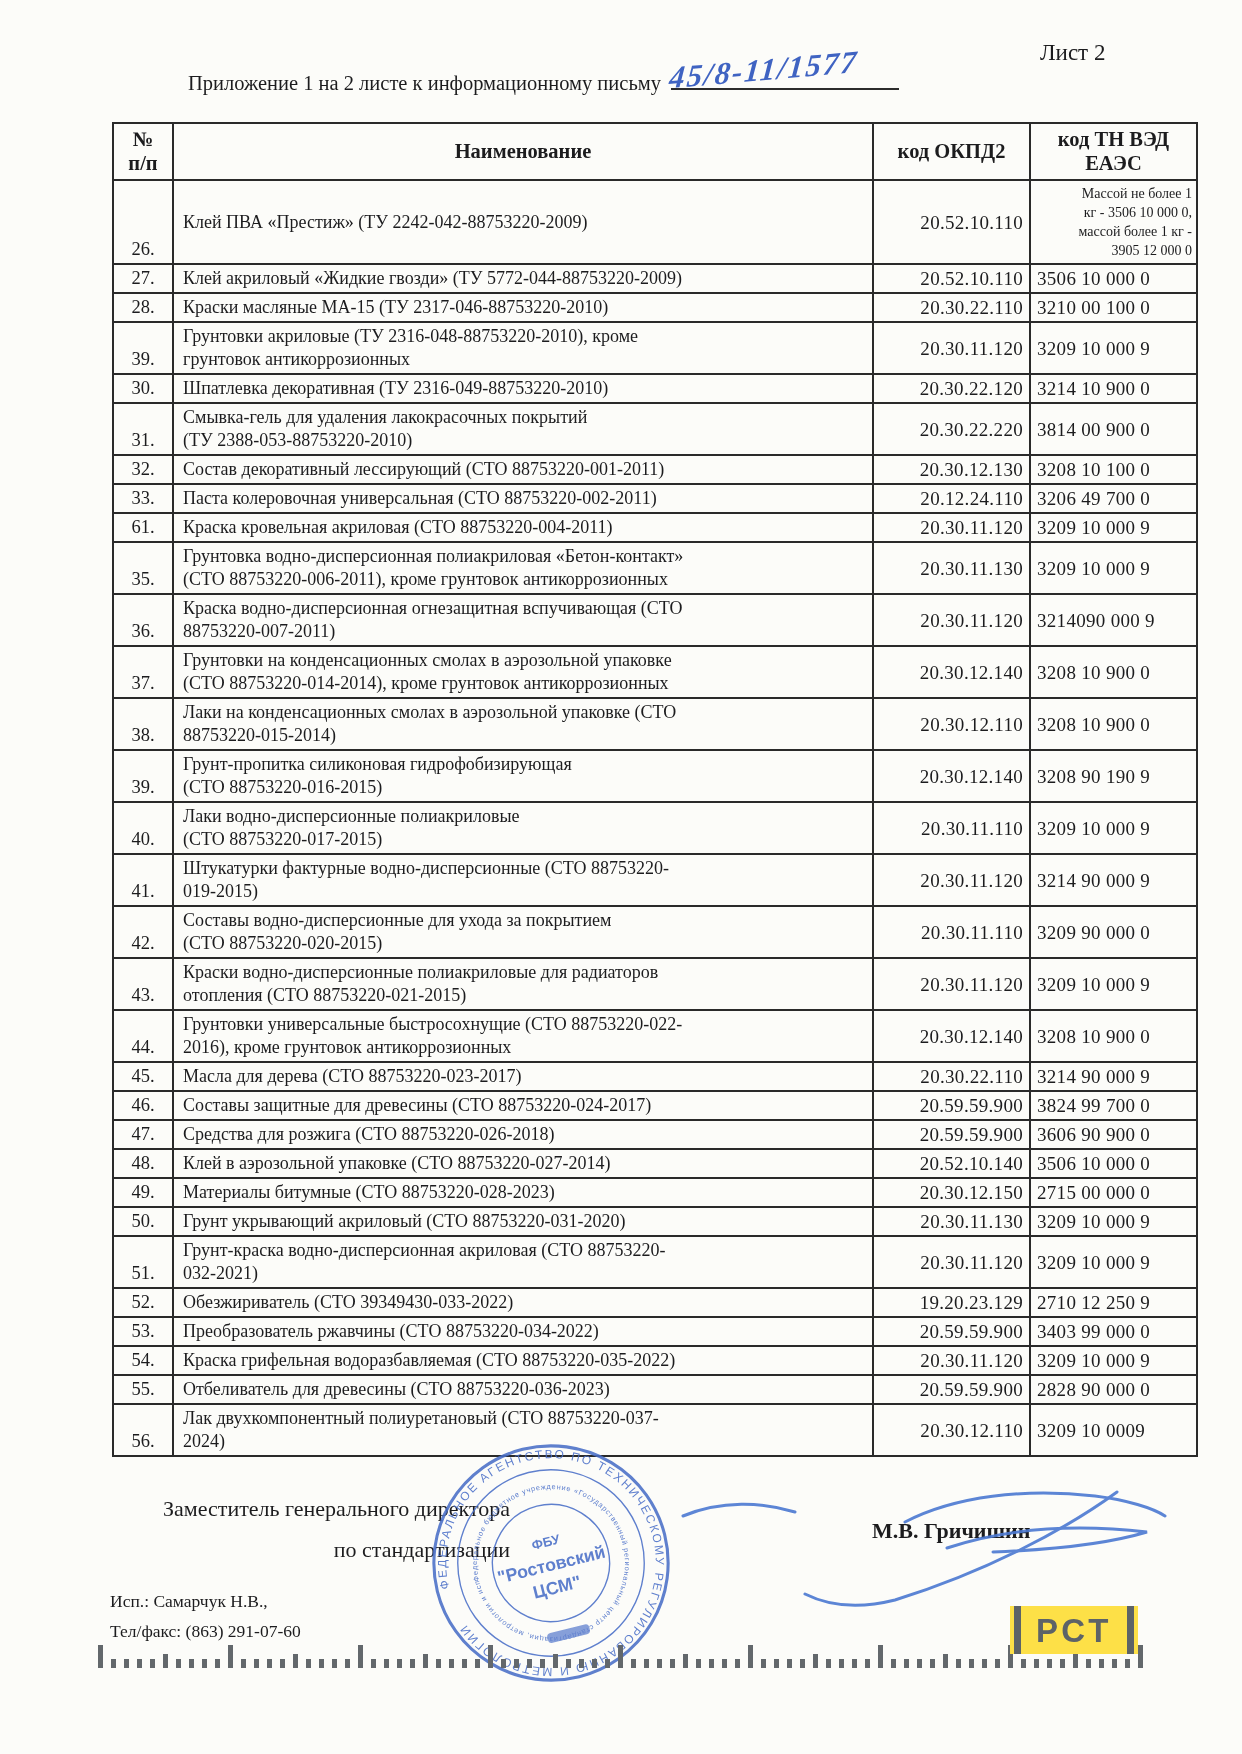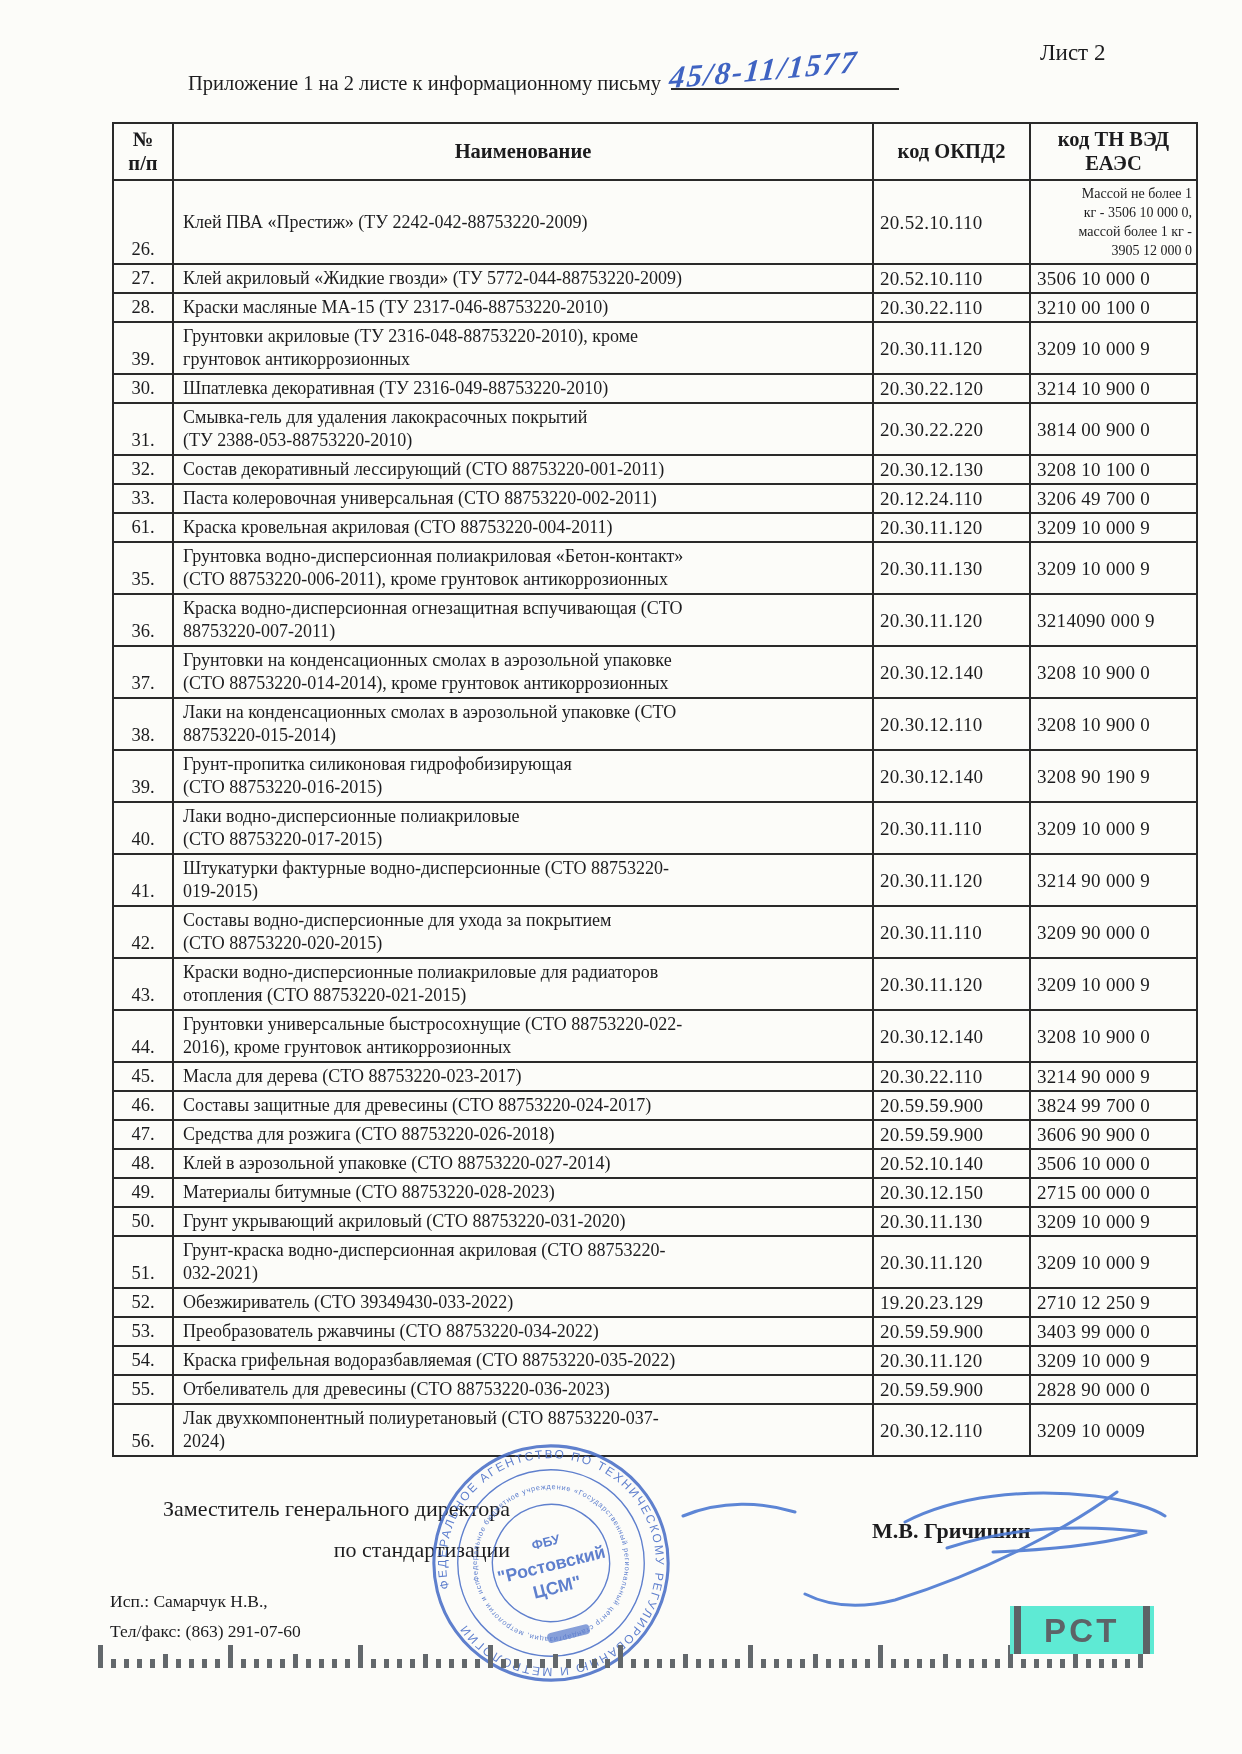--- a/index.html
+++ b/index.html
@@ -15,42 +15,42 @@
                letter-spacing:2px;font-weight:bold;}
   
   table.doc{position:absolute;top:122px;left:112px;width:1084px;border-collapse:collapse;
             table-layout:fixed;}
   table.doc th,table.doc td{border:2px solid #2a2a2a;}
   th{font-size:20.5px;font-weight:bold;text-align:center;white-space:pre-line;
      padding:4px 4px;line-height:1.15;}
   td{font-size:18px;line-height:23px;padding:2px 6px;}
   td.c-num{vertical-align:bottom;text-align:center;padding-bottom:2px;font-size:18.5px;}
   td.c-name{vertical-align:middle;white-space:pre-line;padding-left:9px;}
-  td.c-okpd{text-align:left;vertical-align:middle;font-size:19px;letter-spacing:.3px;margin-top:8px;}
+  td.c-okpd{text-align:right;vertical-align:middle;font-size:19px;letter-spacing:.3px;margin-top:8px;}
   td.c-tnved{text-align:left;vertical-align:middle;font-size:19px;letter-spacing:.3px;}
   td.c-tnved.small{font-size:14px;line-height:19px;text-align:right;white-space:pre-line;
                    padding:3px 4px 3px 7px;vertical-align:top;letter-spacing:0;}
   
   .sign-block{position:absolute;left:163px;top:1488px;font-size:22px;line-height:41px;
               white-space:pre-line;text-align:right;}
   .sign-name{position:absolute;left:872px;top:1518px;font-size:22px;font-weight:bold;}
   .contact{position:absolute;left:110px;top:1586px;font-size:17.5px;line-height:30px;
            white-space:pre-line;}
   
   .stamp{position:absolute;left:420px;top:1432px;width:262px;height:262px;
          transform:rotate(-14deg);opacity:.88;}
   
   .scribble{position:absolute;left:655px;top:1482px;width:530px;height:125px;}
   
   .ruler{position:absolute;left:98px;top:1642px;width:1070px;height:26px;
          display:flex;align-items:flex-end;}
   .tick{display:inline-block;width:5px;margin-right:8px;background:#63686c;}
   .t1{height:9px;} .t2{height:14px;} .t3{height:23px;}
-  .rst{position:absolute;left:1010px;top:1606px;display:flex;align-items:flex-end;gap:23px;
-       background:#5eead4;padding:0 4px;}
+  .rst{position:absolute;left:1010px;top:1606px;display:flex;align-items:flex-end;gap:15px;
+       background:#fde047;padding:0 4px;}
   .rst-bar{width:7px;height:48px;background:#5d6367;}
   .rst-text{font-family:"Liberation Sans",sans-serif;font-weight:bold;font-size:33px;
             color:#5d6367;letter-spacing:4px;line-height:34px;padding-bottom:6px;}
 </style>
 </head>
 <body>
 
 <div class="page">
 
   <div class="sheet-label">Лист 2</div>

